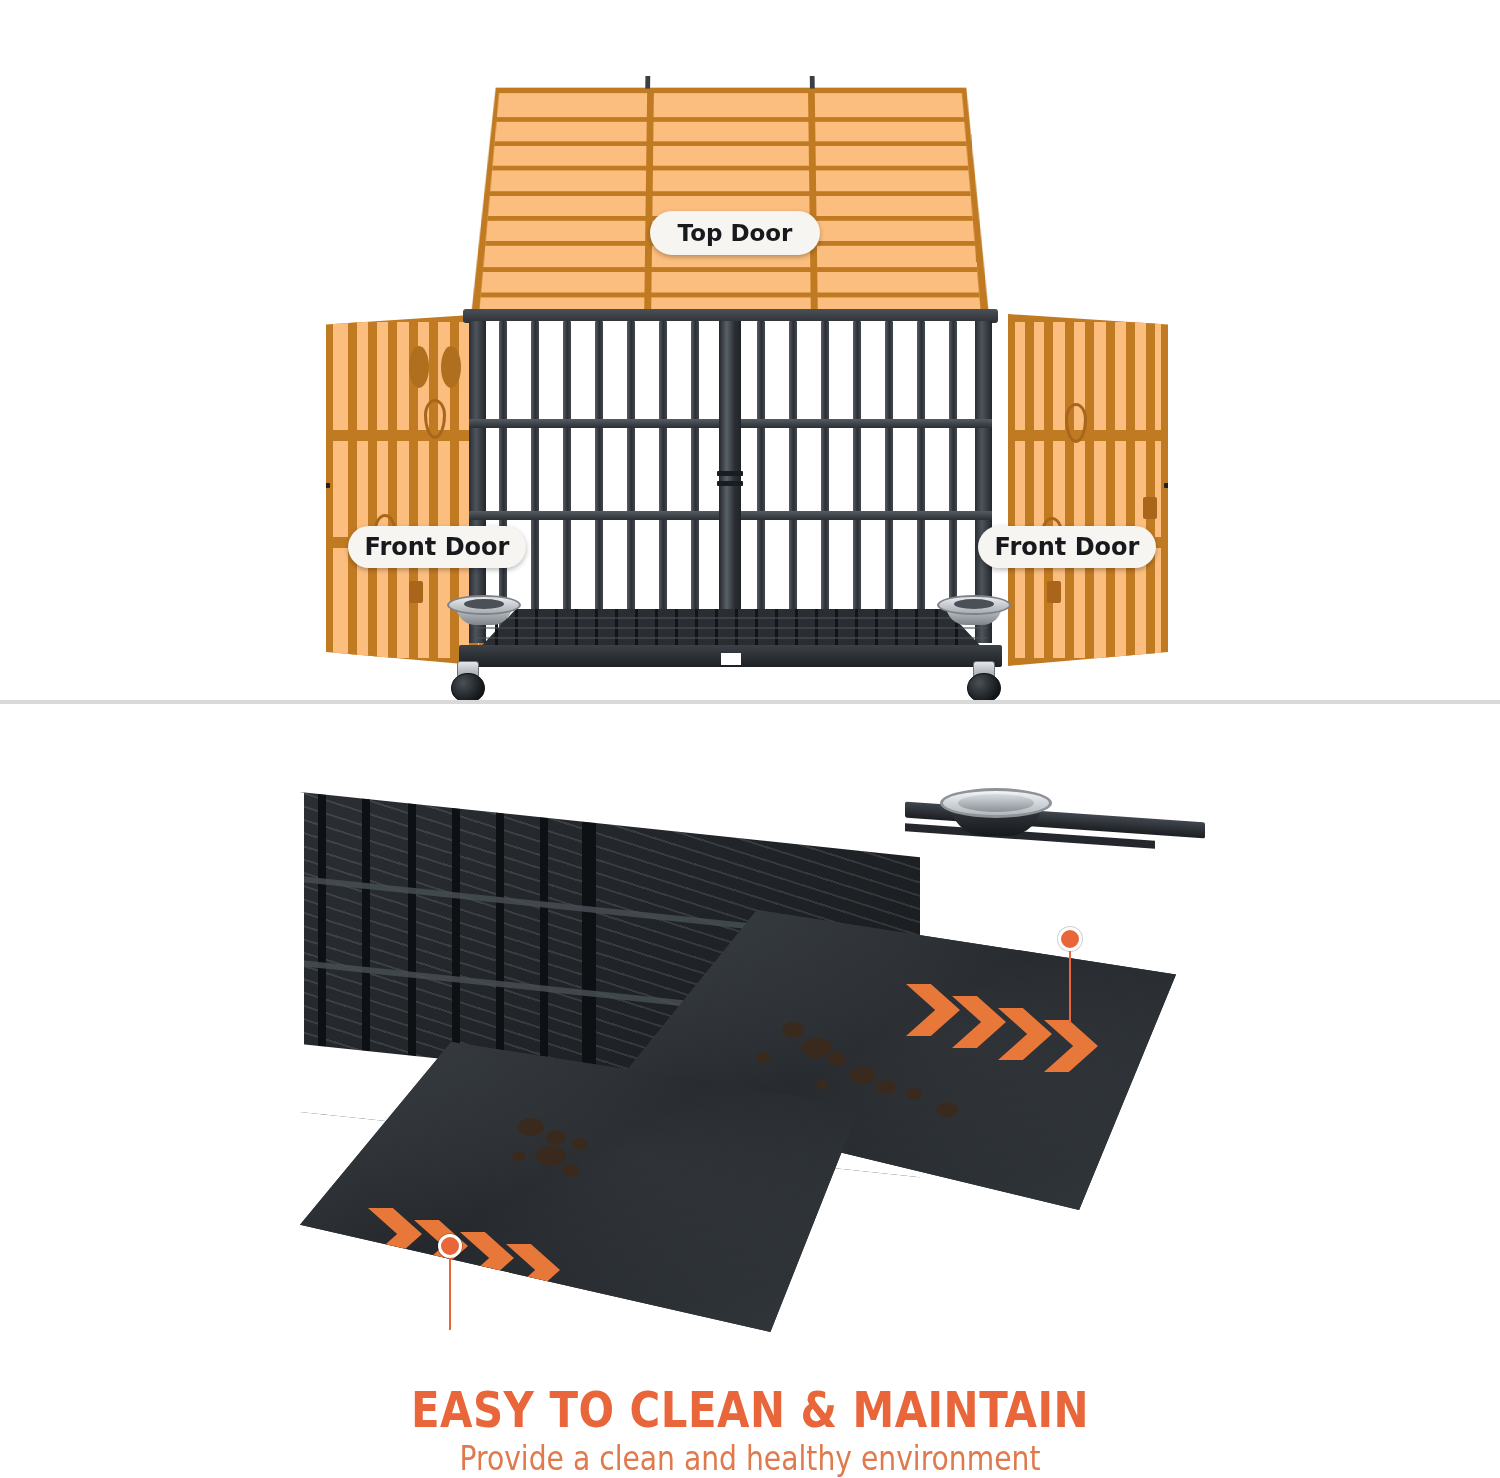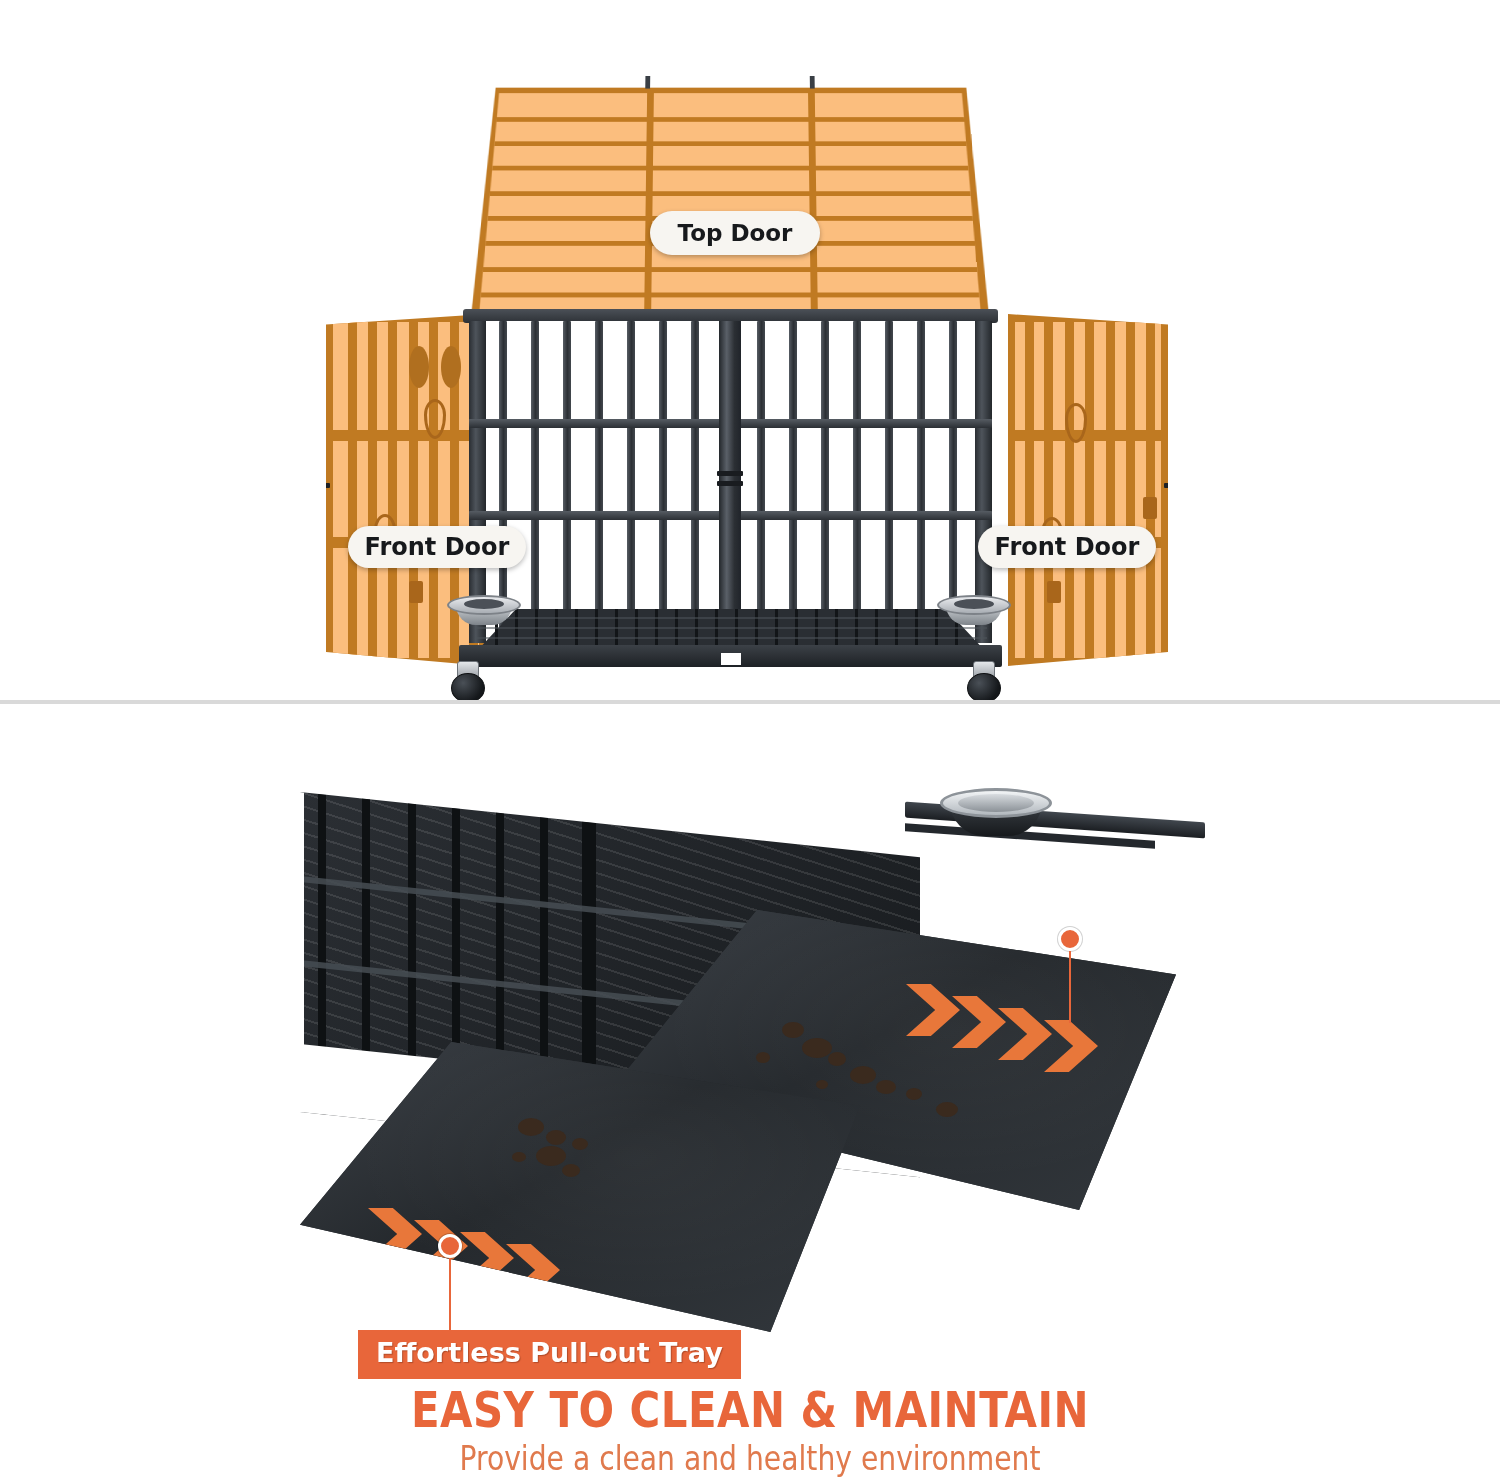--- a/index.html
+++ b/index.html
@@ -410,20 +410,17 @@
     </div>
 
     <div class="dot" style="left:1058px;top:143px"></div>
     <div class="leader" style="left:1069px;top:167px;height:72px"></div>
 
     <div class="dot" style="left:438px;top:450px"></div>
     <div class="leader" style="left:449px;top:474px;height:72px"></div>
   </div>
 
 
-  <div class="callout" id="callout-tray">
-    <span>Effortless Pull-out Tray</span>
-  </div>
 
   <div class="bottom-h1">EASY TO CLEAN &amp; MAINTAIN</div>
   <div class="bottom-h2">Provide a clean and healthy environment</div>
 
 </div>
 
 </body></html>

